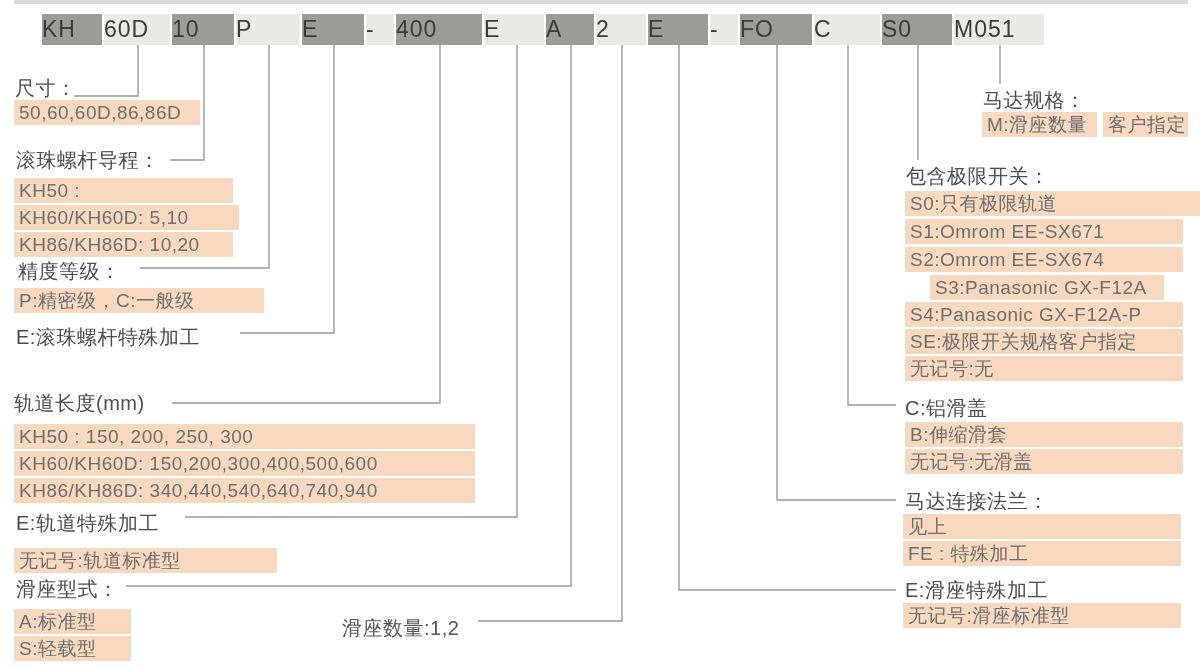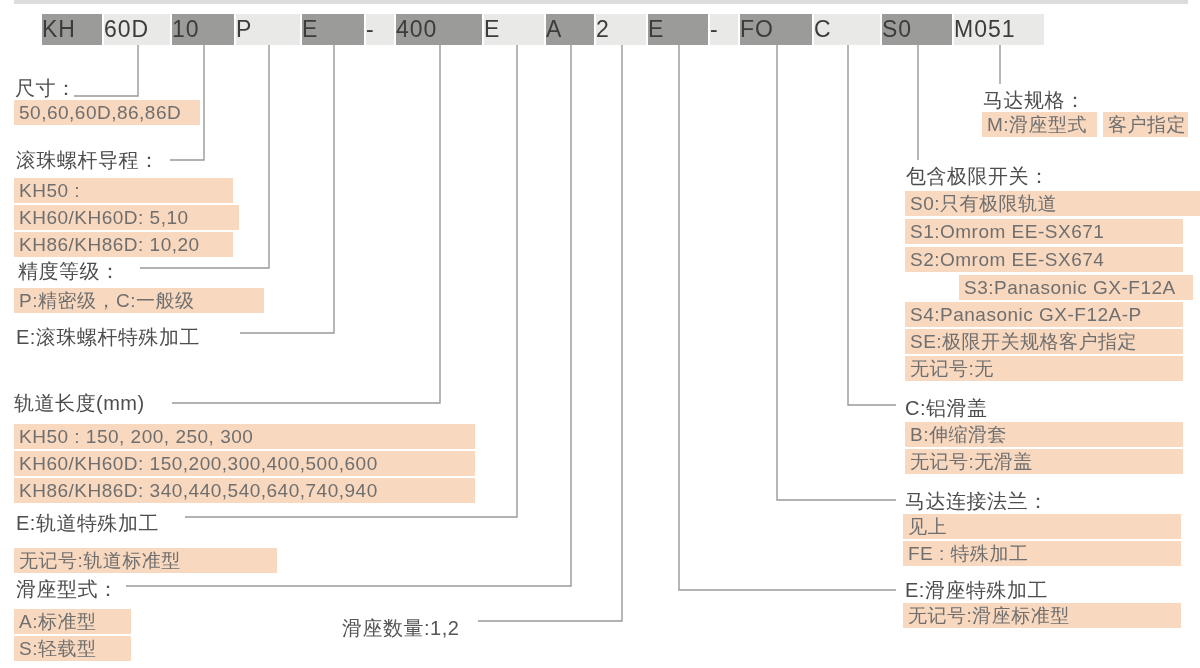--- a/index.html
+++ b/index.html
@@ -88,28 +88,28 @@
   <div class="hd" style="left:16px;top:510px">E:轨道特殊加工</div>
   <div class="hl" style="left:14px;top:548px;width:263px">无记号:轨道标准型</div>
 
   <div class="hd" style="left:16px;top:576px">滑座型式：</div>
   <div class="hl" style="left:14px;top:609px;width:117px">A:标准型</div>
   <div class="hl" style="left:14px;top:636px;width:117px">S:轻载型</div>
 
   <div class="plain" style="left:342px;top:615px">滑座数量:1,2</div>
 
   <div class="hd" style="left:983px;top:87px">马达规格：</div>
-  <div class="hl" style="left:982px;top:112px;width:115px">M:滑座型式</div>
+  <div class="hl" style="left:982px;top:112px;width:115px">M:滑座数量</div>
   <div class="hl" style="left:1103px;top:112px;width:85px">客户指定</div>
 
   <div class="hd" style="left:906px;top:163px">包含极限开关：</div>
   <div class="hl" style="left:905px;top:191px;width:302px">S0:只有极限轨道</div>
   <div class="hl" style="left:905px;top:219px;width:278px">S1:Omrom EE-SX671</div>
   <div class="hl" style="left:905px;top:247px;width:278px">S2:Omrom EE-SX674</div>
-  <div class="hl" style="left:959px;top:275px;width:234px">S3:Panasonic GX-F12A</div>
+  <div class="hl" style="left:930px;top:275px;width:234px">S3:Panasonic GX-F12A</div>
   <div class="hl" style="left:905px;top:302px;width:278px">S4:Panasonic GX-F12A-P</div>
   <div class="hl" style="left:905px;top:329px;width:278px">SE:极限开关规格客户指定</div>
   <div class="hl" style="left:905px;top:356px;width:278px">无记号:无</div>
 
   <div class="hd" style="left:905px;top:395px">C:铝滑盖</div>
   <div class="hl" style="left:905px;top:422px;width:278px">B:伸缩滑套</div>
   <div class="hl" style="left:905px;top:449px;width:278px">无记号:无滑盖</div>
 
   <div class="hd" style="left:905px;top:488px">马达连接法兰：</div>
   <div class="hl" style="left:903px;top:514px;width:278px">见上</div>

